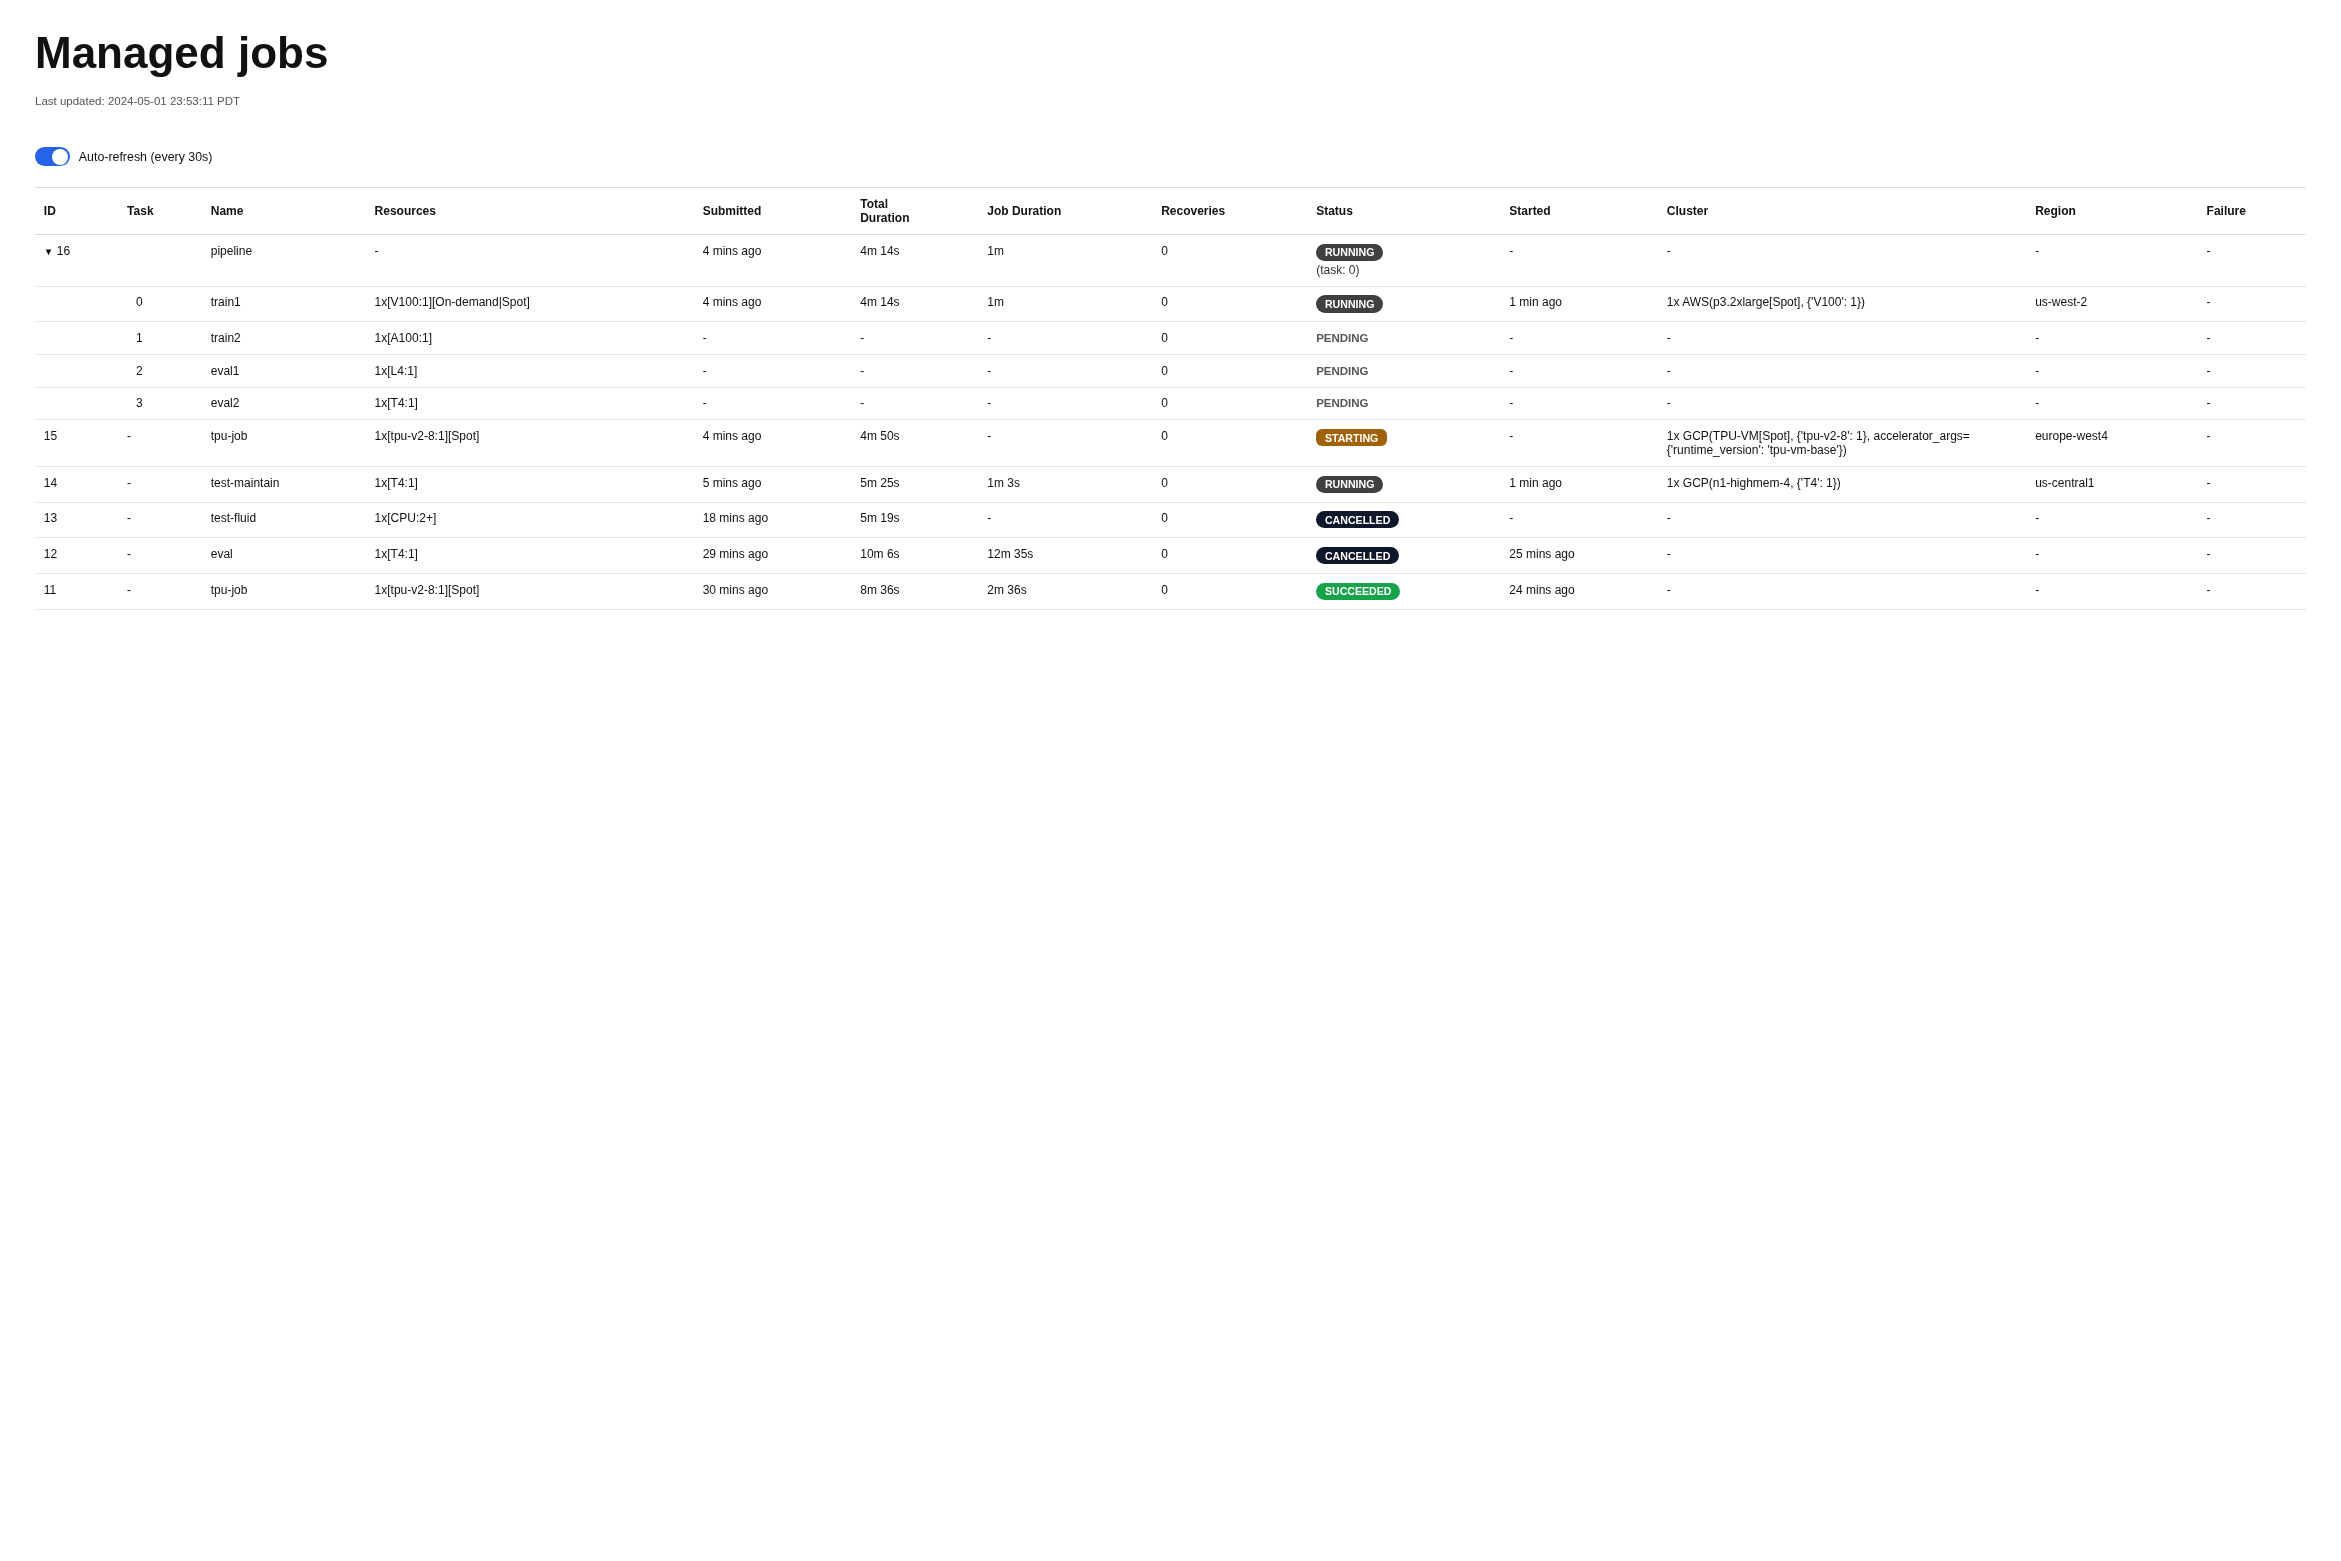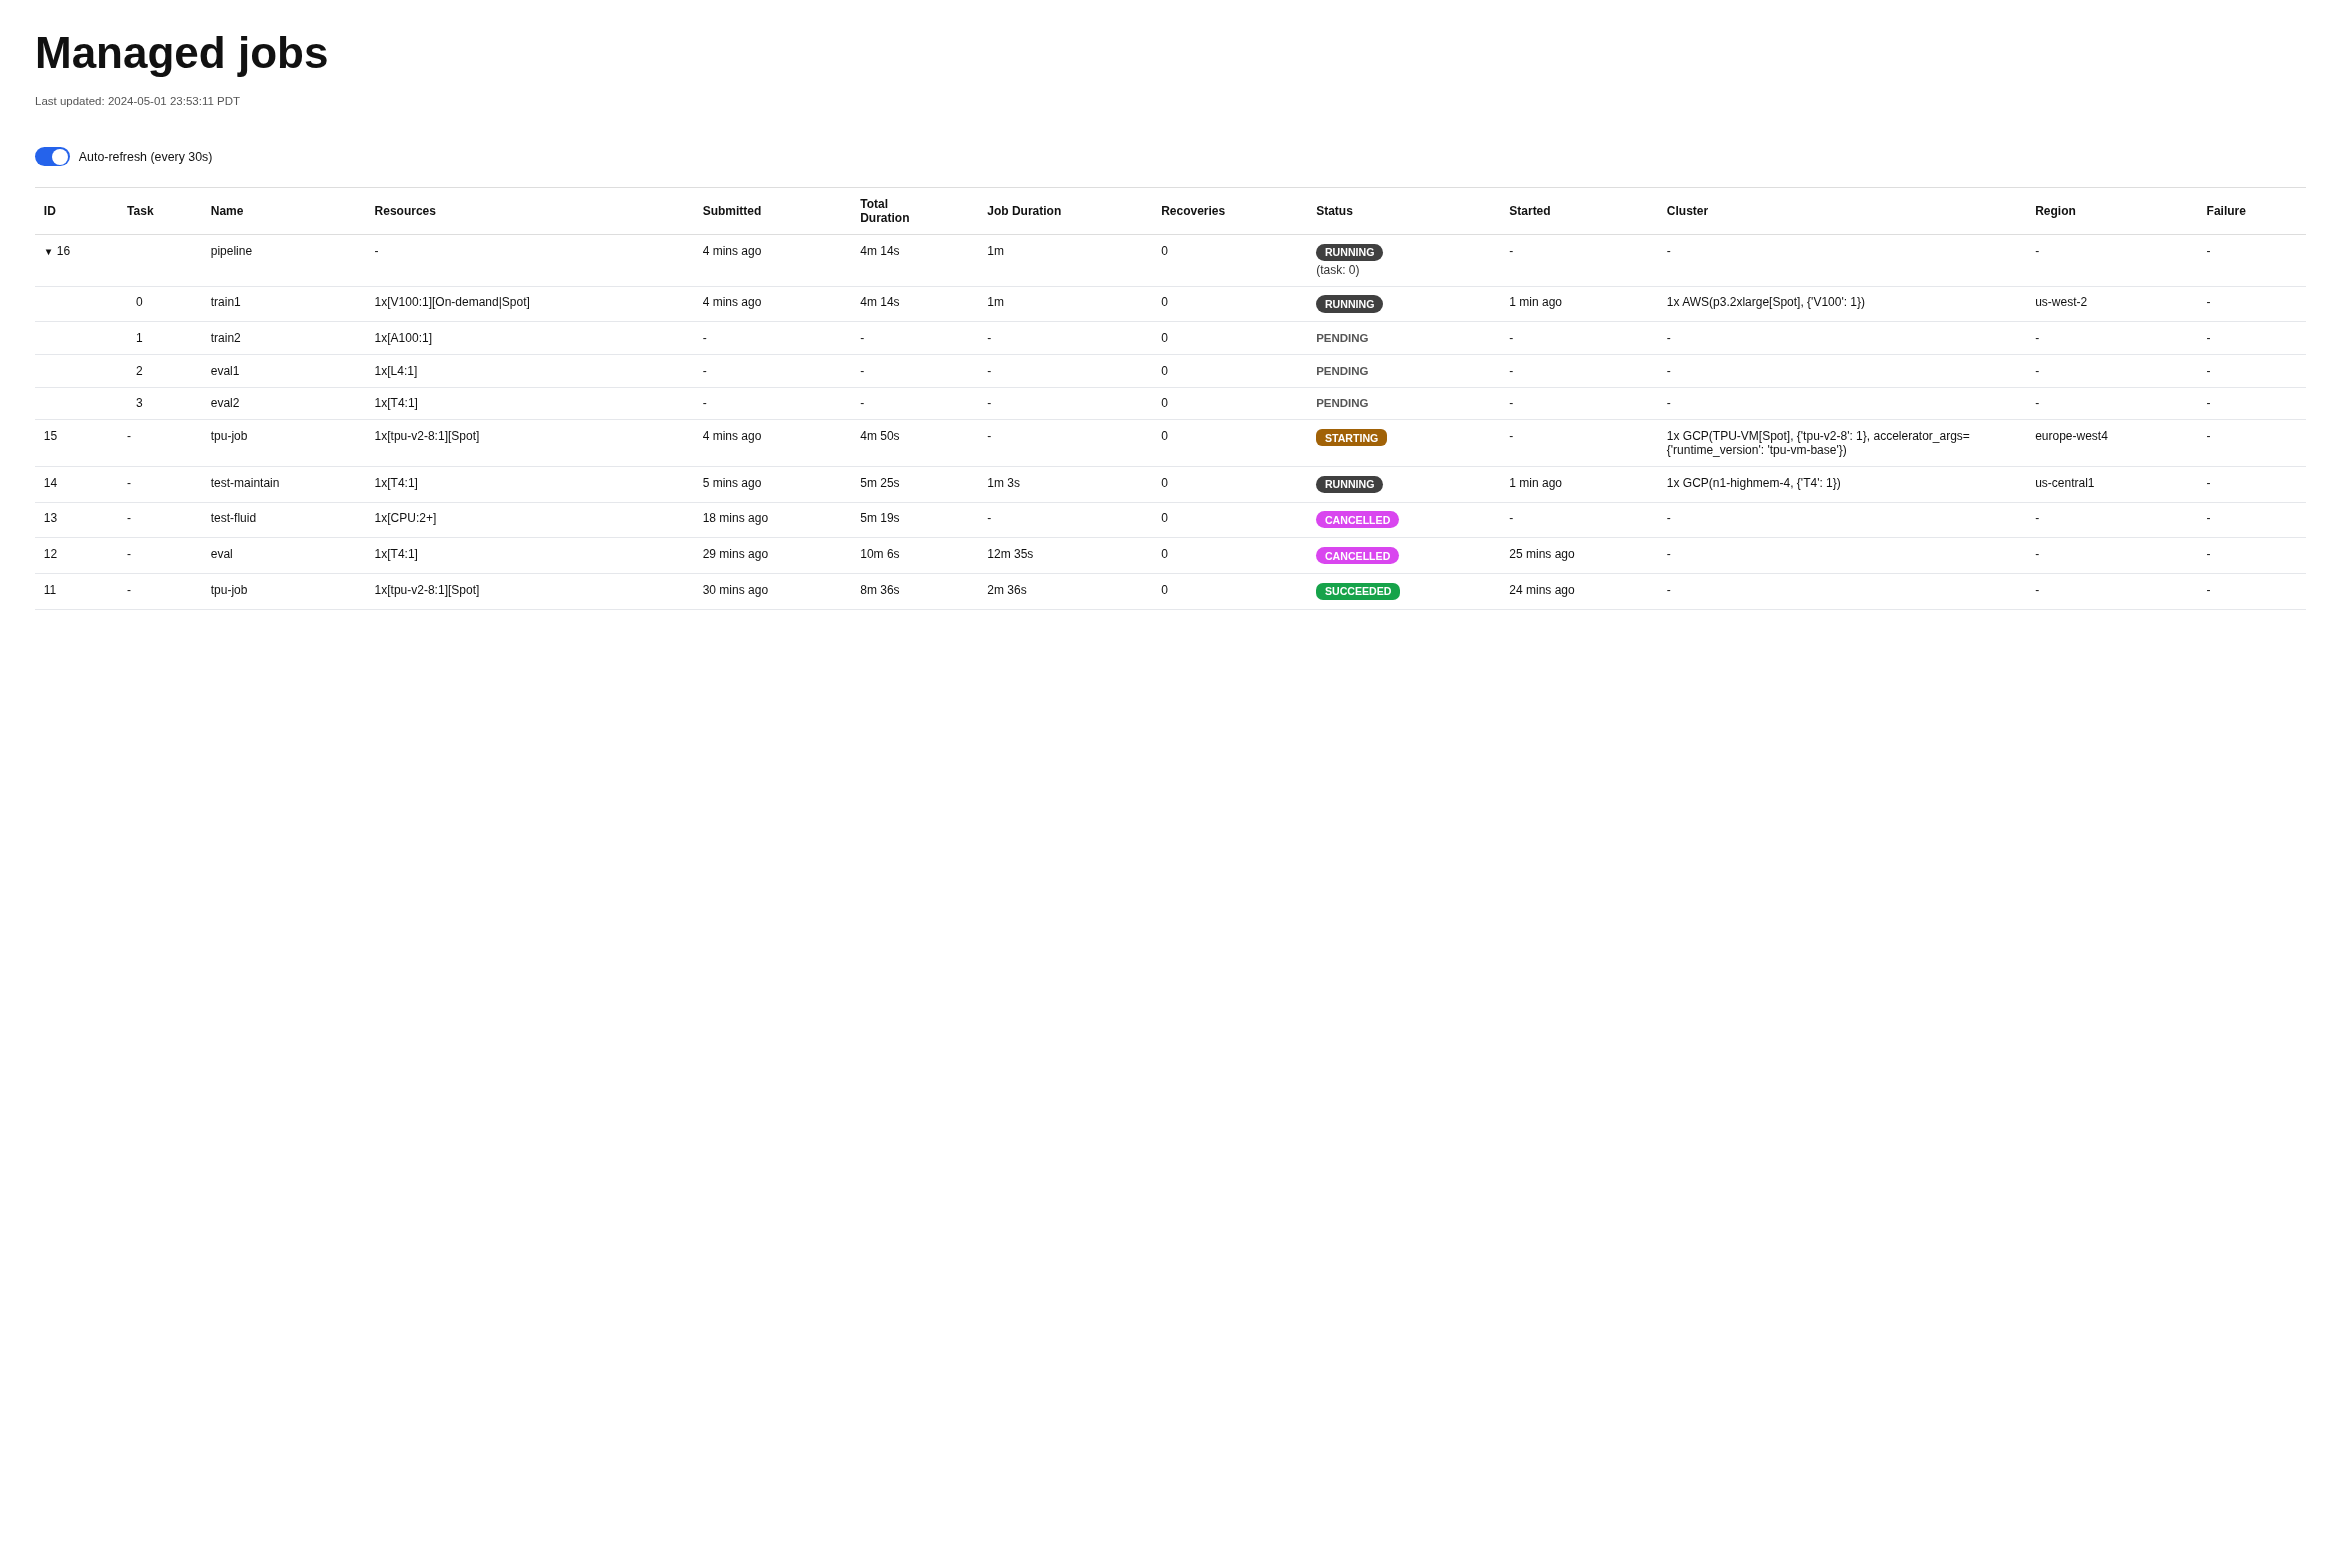--- a/index.html
+++ b/index.html
@@ -76,22 +76,22 @@
       padding: 2.6px 8.8px;
       border-radius: 10.6px;
       font-size: 10.6px;
       font-weight: 700;
       color: #fff;
       white-space: nowrap;
     }
     .badge-running { background: #404040; }
     .badge-starting { background: #a16207; border-radius: 6px; }
     .badge-pending { background: transparent; color: #555; font-weight: 600; border: none; padding: 0; font-size: 11.5px; }
-    .badge-cancelled { background: #d946ef; }
-    .badge-succeeded { background: #16a34a; border-radius: 7px; }
+    .badge-cancelled { background: #0f172a; }
+    .badge-succeeded { background: #16a34a; }
     .expand-arrow {
       font-size: 9.7px;
       cursor: pointer;
     }
     .indent { padding-left: 17.7px; }
   </style>
 </head>
 <body>
 
 <h1>Managed jobs</h1>

